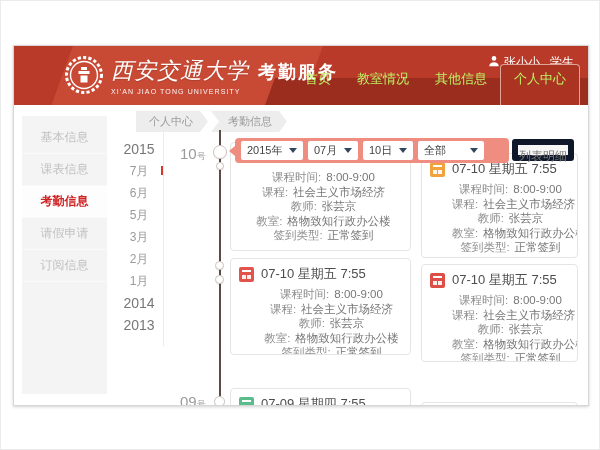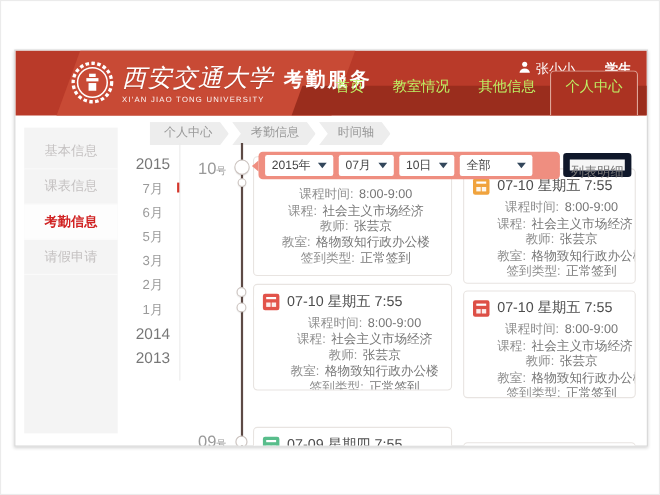--- a/index.html
+++ b/index.html
@@ -15,21 +15,21 @@
   .header{position:absolute;left:0;top:0;right:0;height:59px;background:#b93a29;overflow:hidden;}
   .band{position:absolute;left:48px;top:-6px;width:250px;height:72px;background:#c84a35;transform:skewX(-20deg);}
   .navstrip{position:absolute;right:-12px;bottom:0;height:27px;width:330px;background:#9a2d1d;transform:skewX(-20deg);}
   .logo{position:absolute;left:50px;top:9px;width:40px;height:40px;}
   .titles{position:absolute;left:97px;top:10px;color:#fff;white-space:nowrap;}
   .titlerow{display:flex;align-items:baseline;}
   .cn{font-size:22px;font-style:italic;font-weight:normal;letter-spacing:1px;text-shadow:0 1px 1px rgba(0,0,0,.15);}
   .app{font-size:18px;font-weight:bold;margin-left:9px;letter-spacing:2px;}
   .en{font-size:7px;letter-spacing:1.1px;margin-top:2px;opacity:.95;}
   .user{position:absolute;top:8px;right:14px;color:#fff;font-size:12px;display:flex;align-items:center;gap:4px;}
-  .user .role{margin-left:23px;font-weight:bold;}
+  .user .role{margin-left:6px;}
   .nav{position:absolute;right:8px;bottom:0;display:flex;align-items:flex-end;z-index:2;}
   .nav-item{color:#bef264;font-size:13px;padding:5px 13px 17px;cursor:default;}
   .nav-item.active{background:#ab3322;border:1px solid #dfa598;border-bottom:none;border-radius:4px 4px 0 0;}
 
   
   .crumbs{position:absolute;left:122px;top:65px;display:flex;gap:3px;}
   .crumb{background:#ededed;color:#999;font-size:11px;height:21px;line-height:21px;padding:0 15px 0 17px;
          clip-path:polygon(0 0,calc(100% - 8px) 0,100% 50%,calc(100% - 8px) 100%,0 100%,8px 50%);}
   .crumb.first{clip-path:polygon(0 0,calc(100% - 8px) 0,100% 50%,calc(100% - 8px) 100%,0 100%);padding-left:13px;}
 
@@ -133,28 +133,28 @@
         <div class="nav-item">首页</div>
         <div class="nav-item">教室情况</div>
         <div class="nav-item">其他信息</div>
         <div class="nav-item active">个人中心</div>
       </div>
     </div>
 
     <div class="crumbs">
       <div class="crumb first">个人中心</div>
       <div class="crumb">考勤信息</div>
-      <div class="crumb">时间轴</div>
     </div>
 
     <div class="sidebar">
       <div class="side-item">基本信息</div>
       <div class="side-item">课表信息</div>
       <div class="side-item active">考勤信息</div>
       <div class="side-item">请假申请</div>
+      <div class="side-item">订阅信息</div>
     </div>
 
     <div class="years">
       <div class="ynav lvl-year">2015</div>
       <div class="ynav">7月</div>
       <div class="ynav">6月</div>
       <div class="ynav">5月</div>
       <div class="ynav">3月</div>
       <div class="ynav">2月</div>
       <div class="ynav">1月</div>

